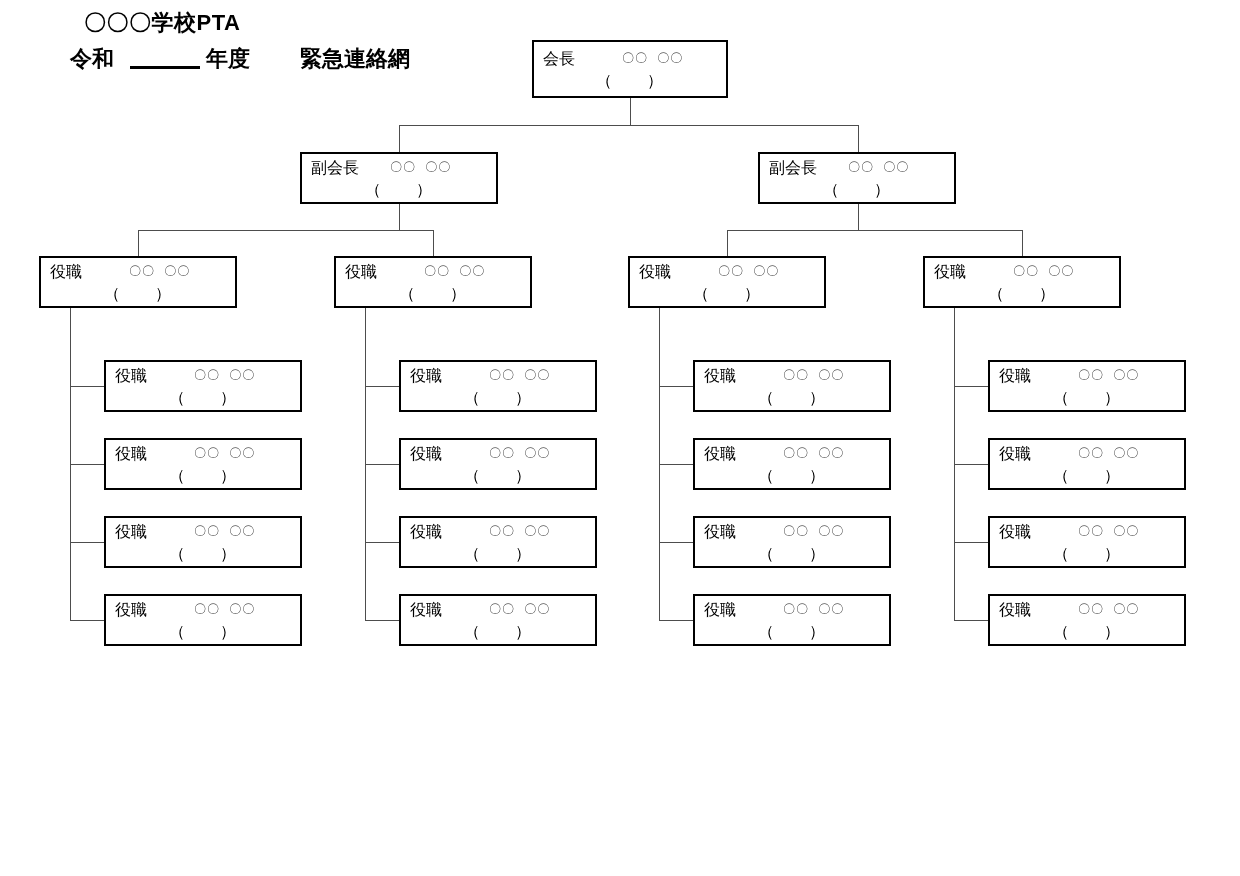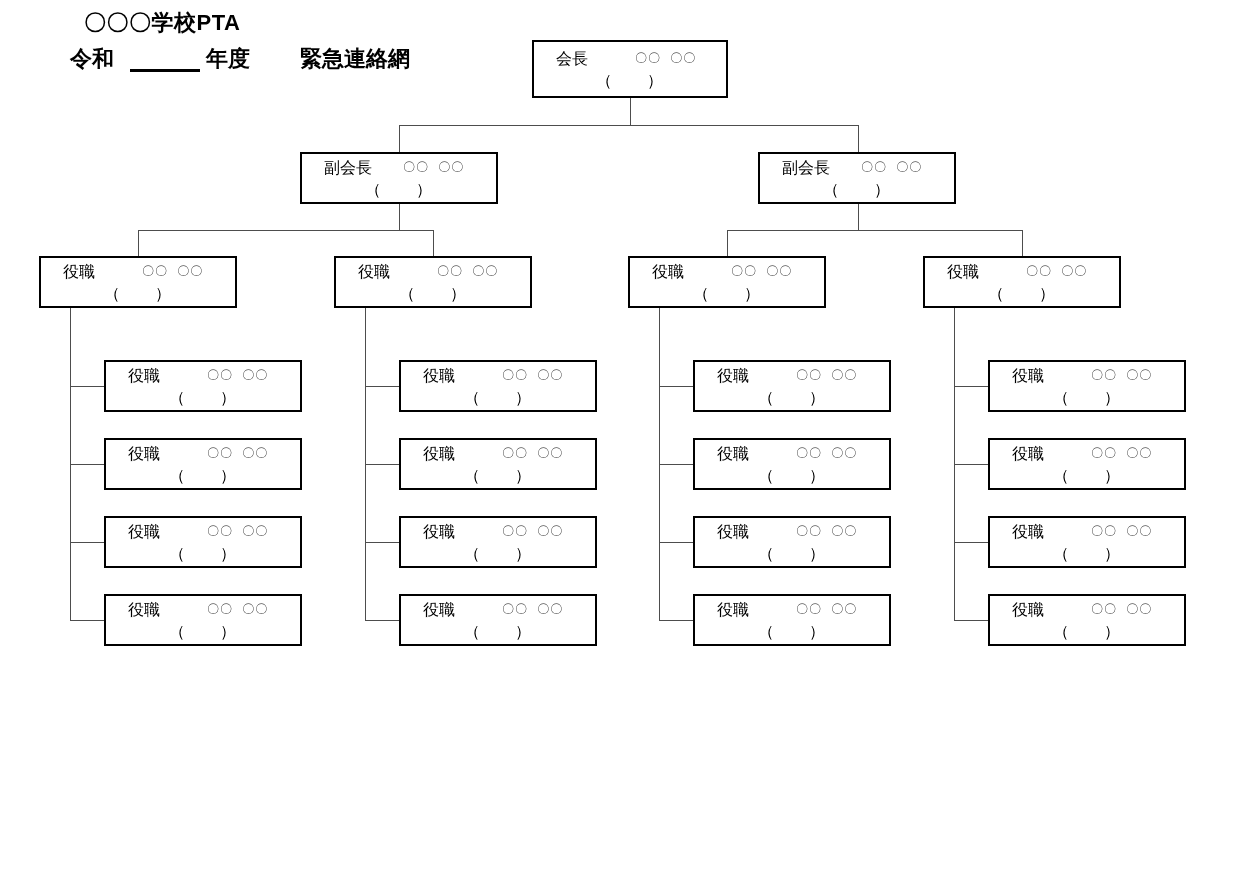--- a/index.html
+++ b/index.html
@@ -18,21 +18,21 @@
   .canvas{position:relative;width:1240px;height:876px;overflow:hidden;background:var(--c-bg);}
 
   
   .title1{
     position:absolute;left:84px;top:8px;
     font-size:22px;font-weight:bold;letter-spacing:.5px;white-space:nowrap;
   }
   .title2{
     position:absolute;left:70px;top:44px;
     font-size:22px;font-weight:bold;white-space:nowrap;
-    display:flex;align-items:center;
+    display:flex;align-items:flex-start;
   }
   .year-blank{
     display:inline-block;width:70px;height:22px;
     border-bottom:3px solid var(--c-text);
     margin:0 6px 0 16px;
   }
   .title-gap{display:inline-block;width:50px;}
 
   
   .wires{position:absolute;left:0;top:0;}
@@ -40,21 +40,21 @@
 
   
   .node{
     position:absolute;
     box-sizing:border-box;
     border:2px solid var(--c-border);
     background:#ffffff;
     display:flex;flex-direction:column;justify-content:center;
     gap:3px;
   }
-  .r1{position:relative;height:19px;line-height:19px;margin-left:13px;}
+  .r1{position:relative;height:19px;line-height:19px;}
   .lbl{position:absolute;left:9px;top:0;font-size:16px;white-space:pre;}
   .nm{position:absolute;left:88px;top:0;font-size:12px;letter-spacing:1px;word-spacing:5px;white-space:pre;}
   .r2{text-align:center;font-size:16px;line-height:19px;letter-spacing:1px;white-space:pre;}
 </style>
 </head>
 <body>
 
 <div class="canvas">
 
   <div class="title1">〇〇〇学校PTA</div>

